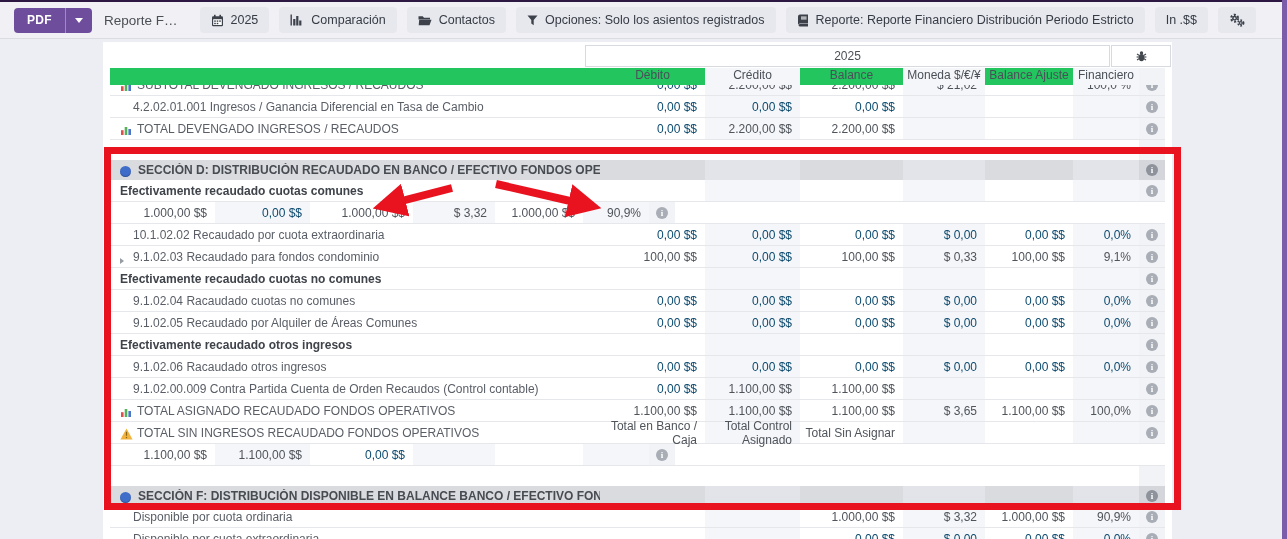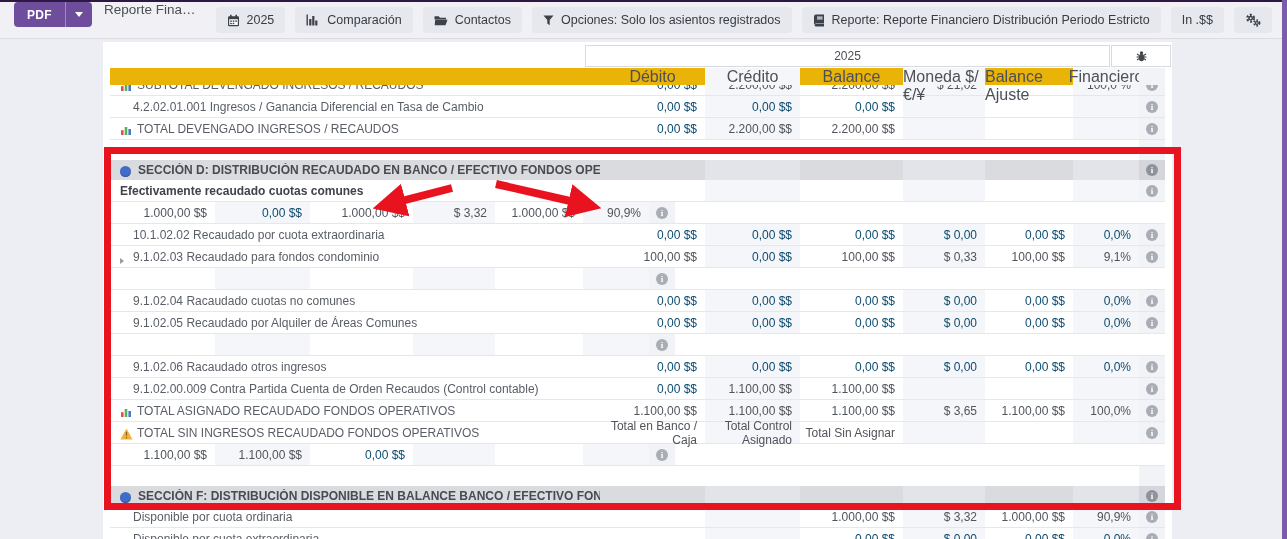--- a/index.html
+++ b/index.html
@@ -7,44 +7,44 @@
     width:1287px;height:539px;position:relative;overflow:hidden;
     background:#eceef3;font-family:"Liberation Sans",sans-serif;
     -webkit-font-smoothing:antialiased;
   }
   .topline{position:absolute;top:0;left:0;right:0;height:2px;background:#2d1843;z-index:40}
   .rightline{position:absolute;top:0;right:0;bottom:0;width:5px;background:#7b5ca9;z-index:40}
 
   
   .toolbar{
     position:absolute;top:2px;left:0;right:5px;height:37px;background:#f1f1f5;
-    border-bottom:1px solid #dadce2;display:flex;
-    padding:0 0 0 14px;box-sizing:border-box;white-space:nowrap;
+    border-bottom:1px solid #dadce2;display:flex;align-items:center;
+    padding:0 16px 0 14px;box-sizing:border-box;white-space:nowrap;
   }
   .btn-pdf{display:flex;align-items:stretch;background:#6e4d9c;border-radius:4px;height:25px;cursor:pointer;flex:none}
   .pdf-main{display:flex;align-items:center;padding:0 13px;color:#fff;font-size:12px;font-weight:bold;letter-spacing:.3px}
   .pdf-caret{display:flex;align-items:center;padding:0 9px;border-left:1px solid rgba(255,255,255,.35)}
   .caret-down{width:0;height:0;border-left:4px solid transparent;border-right:4px solid transparent;border-top:5px solid #fff}
   .doc-title{font-size:13.5px;color:#4a4e55;margin:0 20px 0 12px;overflow:hidden;text-overflow:ellipsis;max-width:150px}
   .tb-btn{
     display:flex;align-items:center;gap:7px;background:#e6e8ee;border-radius:4px;height:26px;
     padding:0 11px;font-size:12.5px;color:#363b44;margin-right:10px;cursor:pointer;flex:none;
   }
   .tb-btn svg{display:block}
 
   
   .page{position:absolute;left:103px;top:42px;width:1069px;height:497px;background:#fff;z-index:1}
   .yearrow{position:relative;height:26px;background:#fff}
   .yearcell{position:absolute;left:482px;top:3px;width:525px;height:22px;border:1px solid #d7dade;
     display:flex;align-items:center;justify-content:center;font-size:12px;color:#4b5058;box-sizing:border-box}
   .bugcell{position:absolute;left:1008px;top:3px;width:60px;height:22px;border:1px solid #d7dade;
     display:flex;align-items:center;justify-content:center;box-sizing:border-box;cursor:pointer}
 
-  .colhdr{display:flex;height:17px;margin-left:7px;width:1055px;font-size:16px;color:#4b5058;
-    position:relative;z-index:3;background:#eab308}
+  .colhdr{display:flex;height:17px;margin-left:7px;width:1055px;font-size:12px;color:#4b5058;
+    position:relative;z-index:3;background:#22c55e}
   .colhdr .hc{display:flex;align-items:flex-start;justify-content:center;box-sizing:border-box}
 
   .tbody{position:relative;z-index:1;margin-top:-11px}
 
   .trow{display:flex;margin-left:7px;width:1055px;height:22px;box-sizing:border-box;
     border-bottom:1px solid #e5e7eb;align-items:center;font-size:12px;color:#595e66}
   .trow.section{height:20px;border-bottom:none;background:#dadbdf;color:#474b52;font-weight:bold}
   .trow.subsection{font-weight:bold;color:#3f434a}
   .trow.spacer{border-bottom:none;background:transparent}
 
@@ -323,20 +323,23 @@
         <div class="vc c-c s muted">0,00 $$</div>
         <div class="vc c-b">100,00 $$</div>
         <div class="vc c-m s">$ 0,33</div>
         <div class="vc c-ba">100,00 $$</div>
         <div class="vc c-p s">9,1%</div>
         <div class="c-i">
           <span class="info-badge">i</span>
         </div>
       </div>
       <div class="trow subsection">
+        <div class="c-label">
+          <span>Efectivamente recaudado cuotas no comunes</span>
+        </div>
         <div class="vc c-d"></div>
         <div class="vc c-c s"></div>
         <div class="vc c-b"></div>
         <div class="vc c-m s"></div>
         <div class="vc c-ba"></div>
         <div class="vc c-p s"></div>
         <div class="c-i">
           <span class="info-badge">i</span>
         </div>
       </div>
@@ -364,20 +367,23 @@
         <div class="vc c-c s muted">0,00 $$</div>
         <div class="vc c-b muted">0,00 $$</div>
         <div class="vc c-m s muted">$ 0,00</div>
         <div class="vc c-ba muted">0,00 $$</div>
         <div class="vc c-p s muted">0,0%</div>
         <div class="c-i">
           <span class="info-badge">i</span>
         </div>
       </div>
       <div class="trow subsection">
+        <div class="c-label">
+          <span>Efectivamente recaudado otros ingresos</span>
+        </div>
         <div class="vc c-d"></div>
         <div class="vc c-c s"></div>
         <div class="vc c-b"></div>
         <div class="vc c-m s"></div>
         <div class="vc c-ba"></div>
         <div class="vc c-p s"></div>
         <div class="c-i">
           <span class="info-badge">i</span>
         </div>
       </div>

